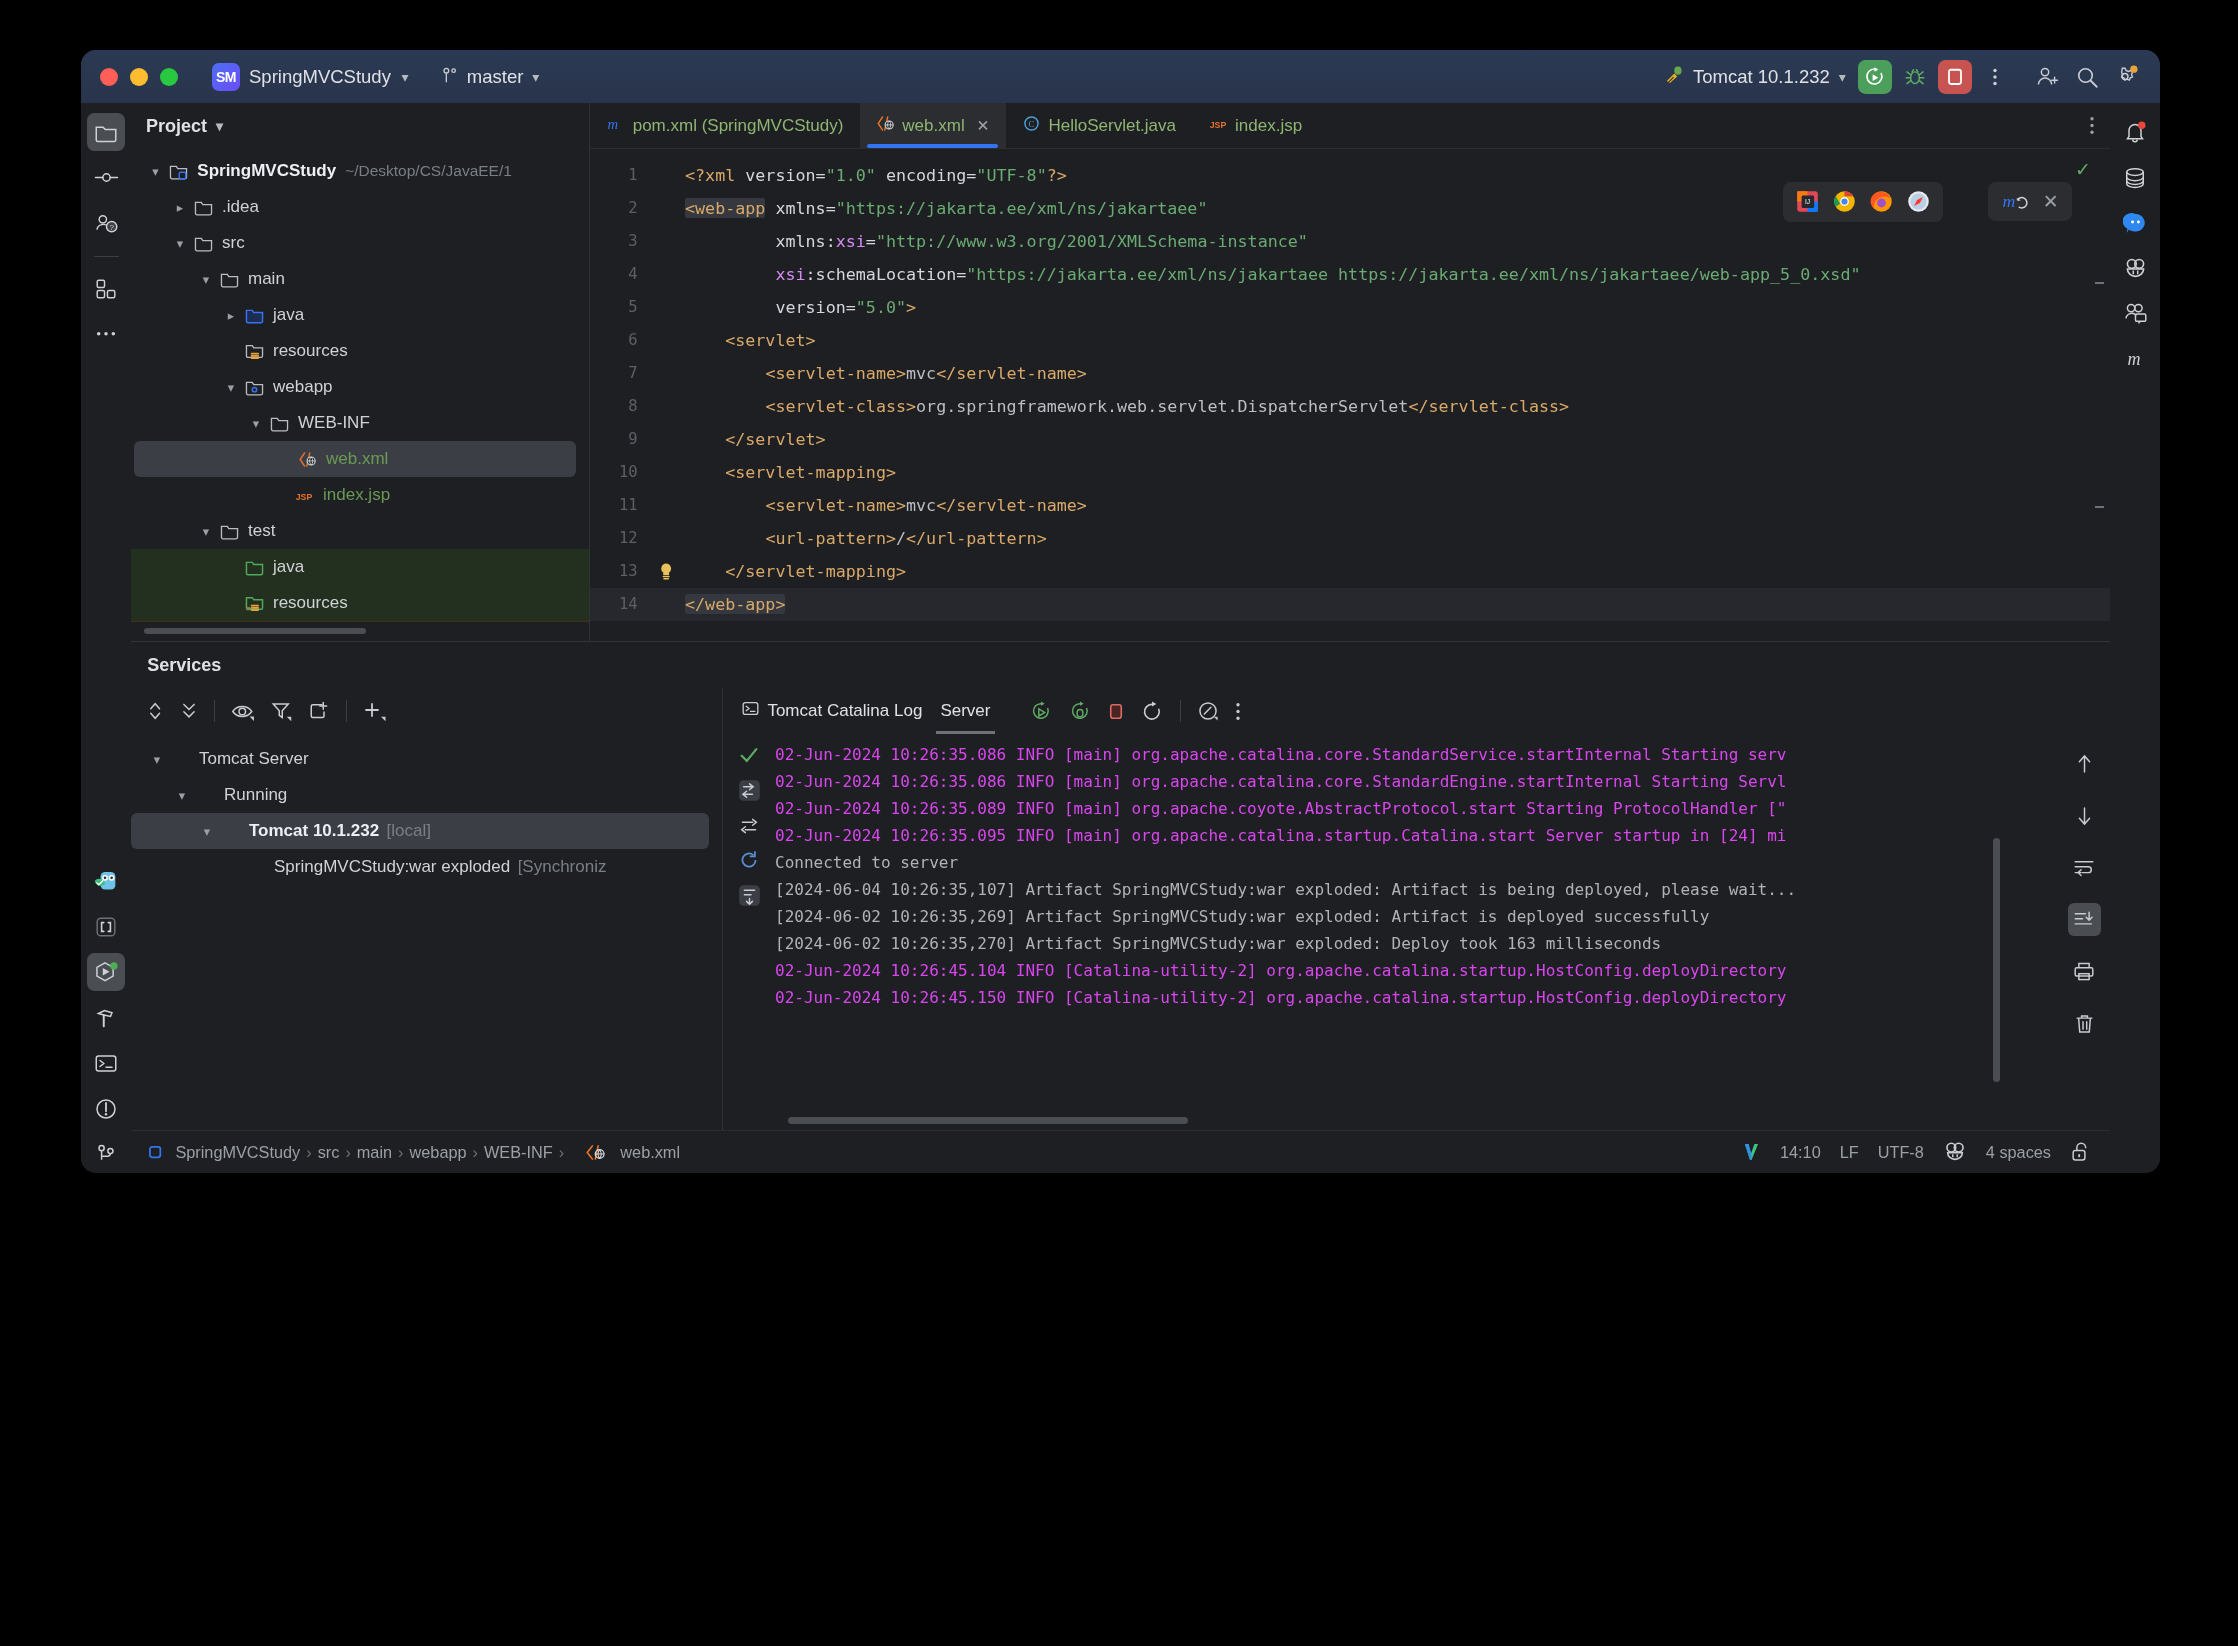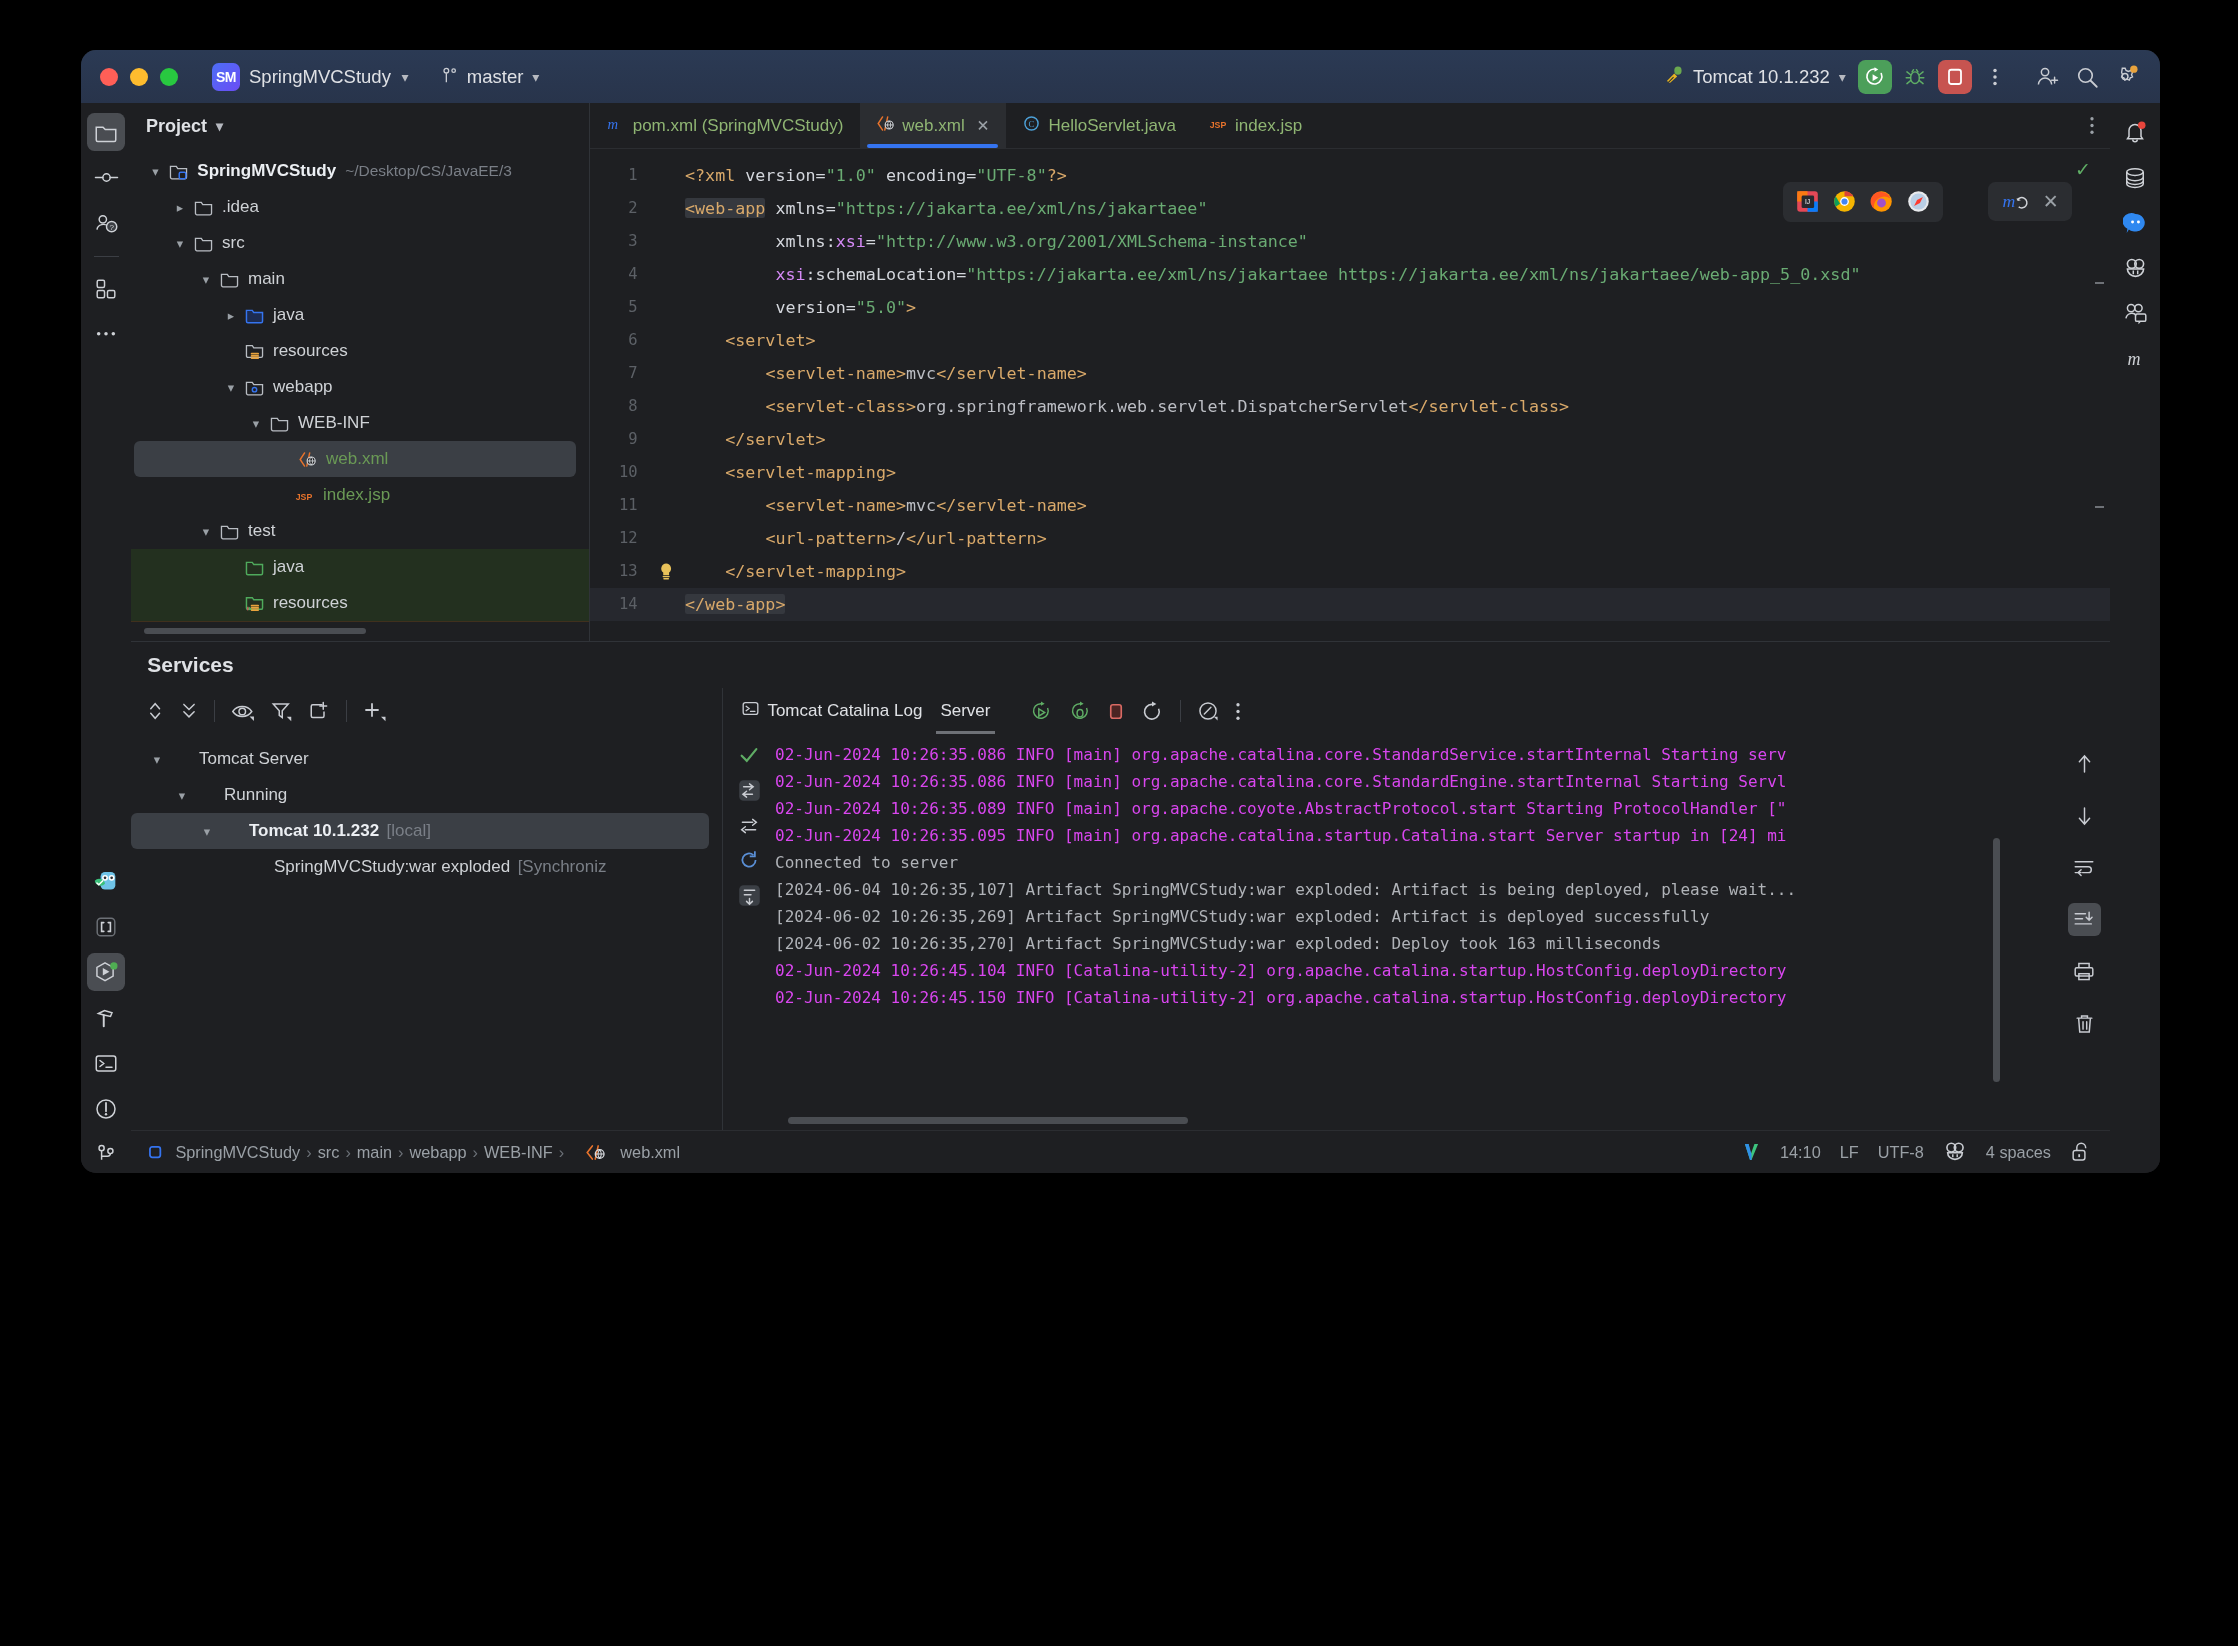--- a/index.html
+++ b/index.html
@@ -162,21 +162,21 @@
   .mark { width: 9px; height: 2.2px; background:#6e7177; margin-bottom: 3px;}
 
   .breadcrumb-bar {
     height: 40px; background:#1e1f22; border-top:0.7px solid #2b2d31;
     display:flex; align-items:center; padding-left: 16.3px;
     color:#9aa0a6; font-size: 16.3px;
   }
 
   
   .services { height: 489px; flex: 0 0 489px; background:#1e1f22; border-top:0.7px solid #303338; display:flex; flex-direction:column;}
-  .svc-title { height: 46px; display:flex; align-items:center; padding-left: 16.3px; color:#dfe1e5; font-size:21px; font-weight:600;}
+  .svc-title { height: 46px; display:flex; align-items:center; padding-left: 16.3px; color:#dfe1e5; font-size:18px; font-weight:600;}
   .svc-body { flex:1; display:flex; min-height:0; }
   .svc-left { width: 592px; flex:0 0 592px; display:flex; flex-direction:column; border-right:0.7px solid #303338;}
   .svc-toolbar { height: 46px; display:flex; align-items:center; gap: 16.3px; padding-left: 16.3px; }
   .vsep { width:0.7px; height: 22px; background:#3b3e44; }
   .svc-tree { flex:1; padding-top: 7.4px; font-size: 17px; }
   .svc-row { height: 36px; display:flex; align-items:center; color:#cfd2d6; white-space:nowrap;}
   .svc-row.sel { background:#3b3f45; border-radius:6px; margin-right: 13.3px;}
   .muted { color:#7a7f87; }
 
   .svc-right { flex:1; display:flex; flex-direction:column; min-width:0;}
@@ -404,21 +404,21 @@
               <div class="trow">
                 <div style="width:13.3px;flex:0 0 13.3px"></div>
                 <div class="tw">▾</div>
                 <div class="ticon">
                   <svg width="19" height="19" viewBox="0 0 26 26">
                     <path d="M2 6 h8 l2 3 h12 v12 a2 2 0 0 1-2 2 H4 a2 2 0 0 1-2-2 z" fill="none" stroke="#b9bdc3" stroke-width="1.8"></path>
                     <rect x="14" y="14" width="9" height="9" rx="2" fill="#1e1f22" stroke="#3574f0" stroke-width="2"></rect>
                   </svg>
                 </div>
                 <span class="tlabel bold">SpringMVCStudy</span>
-                <span class="tpath">~/Desktop/CS/JavaEE/3</span>
+                <span class="tpath">~/Desktop/CS/JavaEE/1</span>
               </div>
               <div class="trow">
                 <div style="width:38px;flex:0 0 38px"></div>
                 <div class="tw">▸</div>
                 <div class="ticon">
                   <svg width="19" height="19" viewBox="0 0 26 26">
                     <path d="M2 6 h8 l2 3 h12 v12 a2 2 0 0 1-2 2 H4 a2 2 0 0 1-2-2 z" fill="none" stroke="#b9bdc3" stroke-width="1.8"></path>
                   </svg>
                 </div>
                 <span class="tlabel ">.idea</span>

